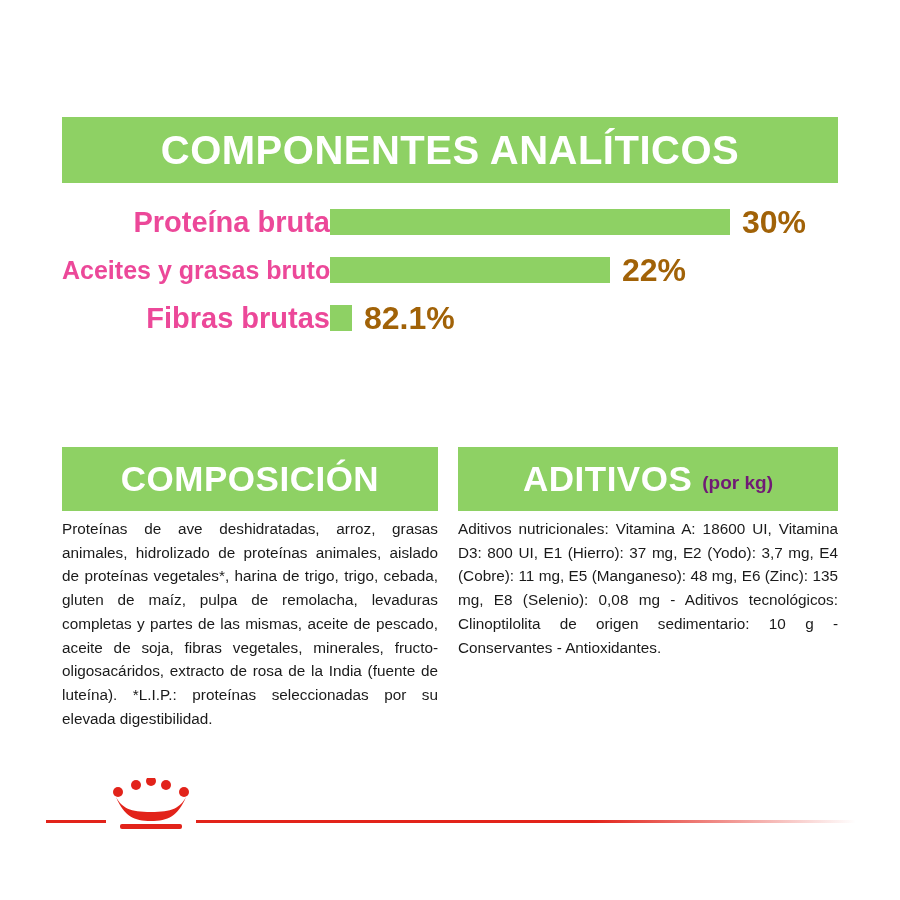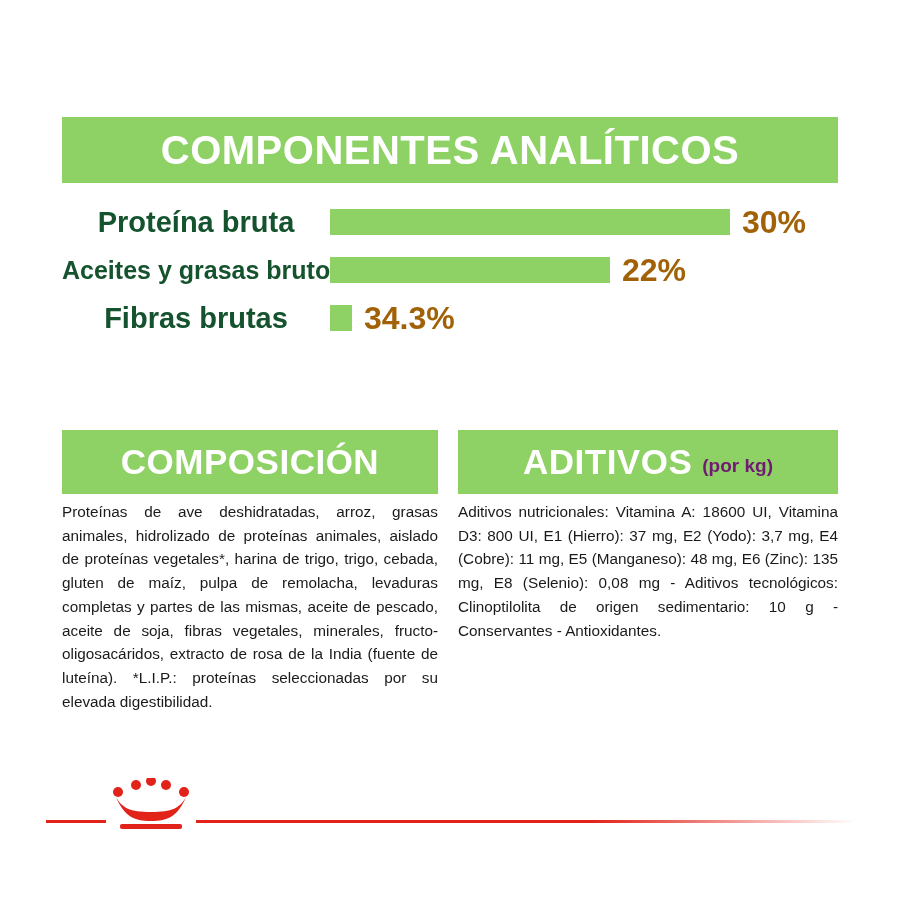--- a/index.html
+++ b/index.html
@@ -47,24 +47,24 @@
     top: 198px;
     width: 790px;
   }
   .nutrient-row {
     display: flex;
     align-items: center;
     height: 48px;
   }
   .nutrient-label {
     width: 268px;
-    text-align: center;
+    text-align: right;
     font-size: 29px;
     font-weight: bold;
-    color: #14532d;
+    color: #ec4899;
     white-space: nowrap;
     line-height: 1;
   }
   .nutrient-label.small {
     font-size: 25px;
   }
   .bar-wrap {
     display: flex;
     align-items: center;
   }
@@ -76,21 +76,21 @@
     font-size: 32px;
     font-weight: bold;
     color: #a16207;
     margin-left: 12px;
     white-space: nowrap;
   }
 
   
   .panel {
     position: absolute;
-    top: 430px;
+    top: 447px;
   }
   .panel.left { left: 62px; width: 376px; }
   .panel.right { left: 458px; width: 380px; }
 
   .panel-header {
     background: #8ed164;
     height: 64px;
     display: flex;
     align-items: center;
     justify-content: center;
@@ -174,21 +174,21 @@
       <div class="bar-wrap">
         <div class="bar" style="width:280px"></div>
         <div class="nutrient-value">22%</div>
       </div>
     </div>
 
     <div class="nutrient-row">
       <div class="nutrient-label">Fibras brutas</div>
       <div class="bar-wrap">
         <div class="bar" style="width:22px"></div>
-        <div class="nutrient-value">34.3%</div>
+        <div class="nutrient-value">82.1%</div>
       </div>
     </div>
 
   </div>
 
   <div class="panel left">
     <div class="panel-header">
       <span class="panel-title">COMPOSICIÓN</span>
     </div>
     <div class="panel-body left-body">

